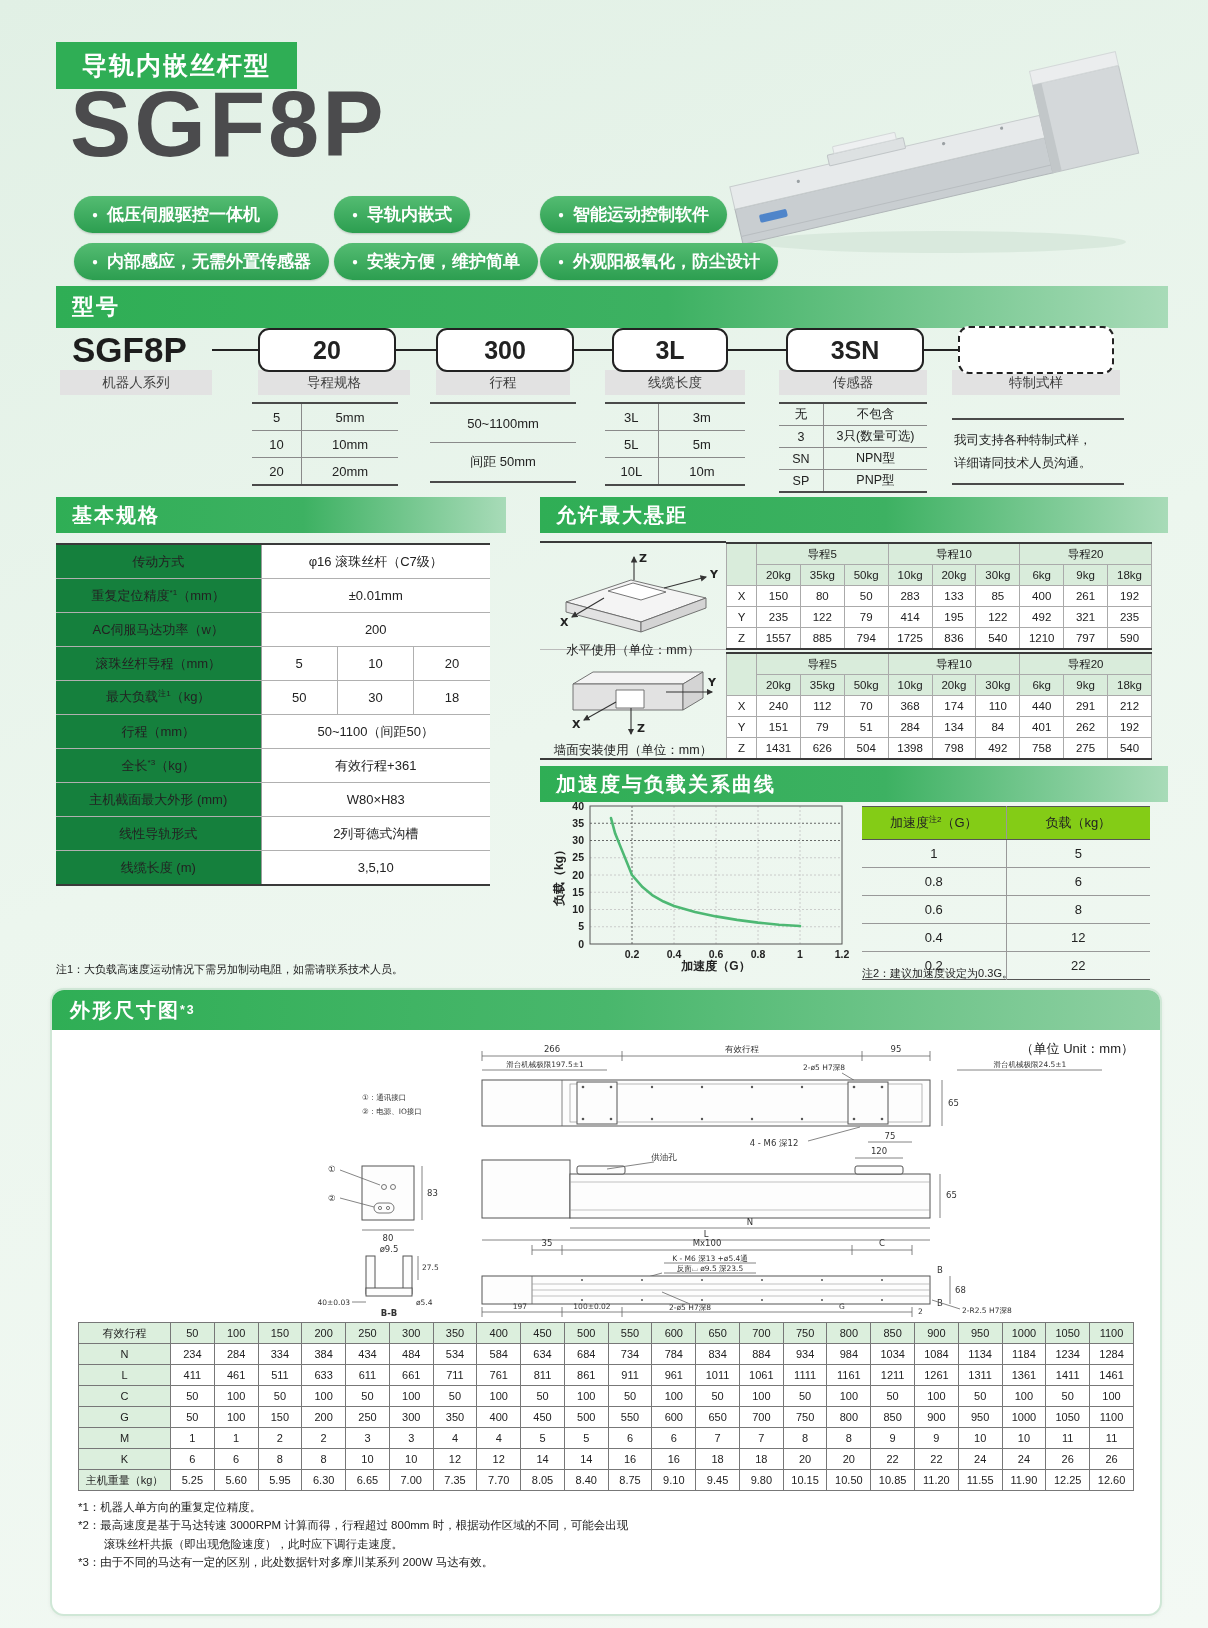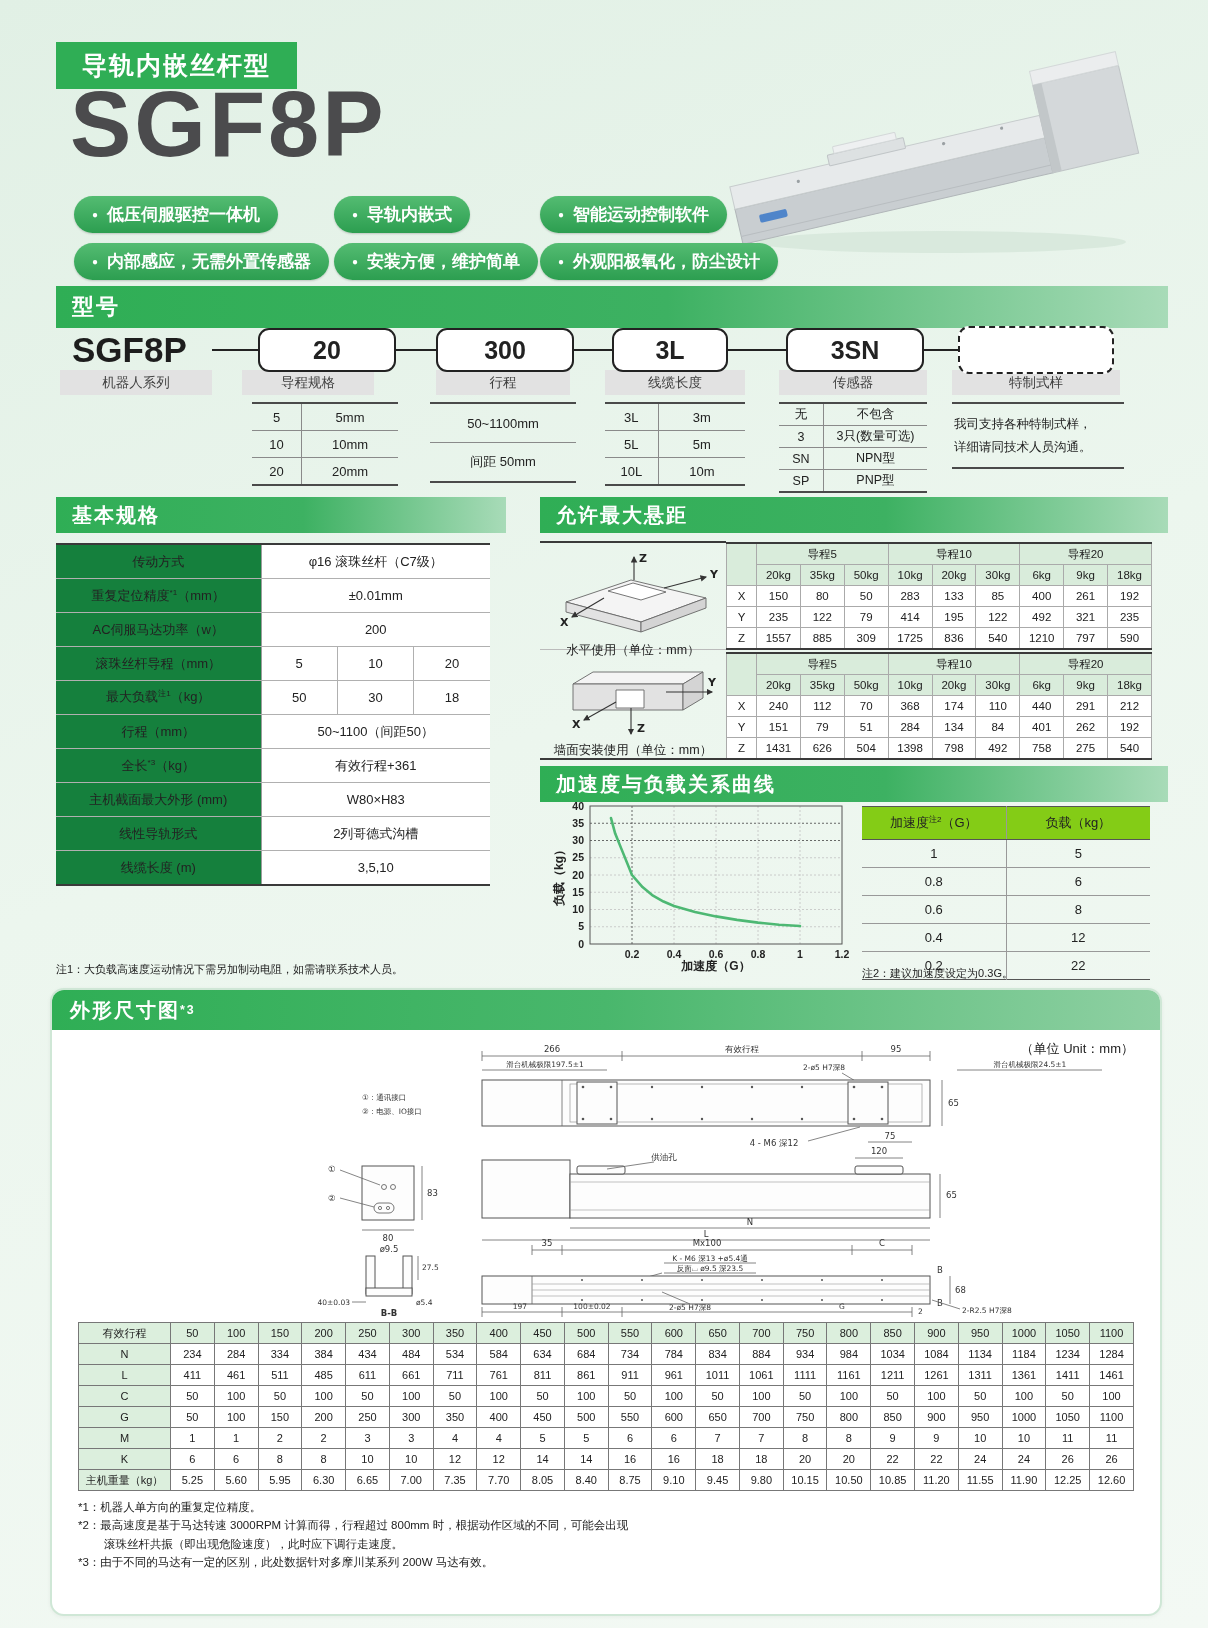--- a/index.html
+++ b/index.html
@@ -161,21 +161,21 @@
 
 <div class="mcode">SGF8P</div>
 <div class="model-line"></div>
 <div class="mbox" style="left:258px;width:134px">20</div>
 <div class="mbox" style="left:436px;width:134px">300</div>
 <div class="mbox" style="left:612px;width:112px">3L</div>
 <div class="mbox" style="left:786px;width:134px">3SN</div>
 <div class="mbox dashed" style="left:958px;width:152px"></div>
 
 <div class="mlabel" style="left:60px;width:152px">机器人系列</div>
-<div class="mlabel" style="left:242px;width:132px">导程规格</div>
+<div class="mlabel" style="left:258px;width:152px">导程规格</div>
 <div class="mlabel" style="left:436px;width:134px">行程</div>
 <div class="mlabel" style="left:605px;width:140px">线缆长度</div>
 <div class="mlabel" style="left:779px;width:148px">传感器</div>
 <div class="mlabel" style="left:952px;width:168px">特制式样</div>
 
 <table class="mini" style="left:252px;top:402px;width:146px">
     <colgroup>
       <col style="width:34%">
       <col>
     </colgroup>
@@ -241,21 +241,21 @@
       <tr>
         <td>SN</td>
         <td>NPN型</td>
       </tr>
       <tr>
         <td>SP</td>
         <td>PNP型</td>
       </tr>
     </tbody>
   </table>
-<div class="custom-note" style="left:952px;top:402px;width:168px">我司支持各种特制式样，
+<div class="custom-note" style="left:952px;top:418px;width:168px">我司支持各种特制式样，
 详细请同技术人员沟通。</div>
 
 <div class="bar" style="left:56px;top:497px;width:434px;height:36px;font-size:20px">
   <span>基本规格</span>
   </div>
 <table class="spec">
   <colgroup>
       <col style="width:205px">
       <col>
       <col>
@@ -385,21 +385,21 @@
         <td>195</td>
         <td>122</td>
         <td>492</td>
         <td>321</td>
         <td>235</td>
       </tr>
       <tr>
         <td>Z</td>
         <td>1557</td>
         <td>885</td>
-        <td>309</td>
+        <td>794</td>
         <td>1725</td>
         <td>836</td>
         <td>540</td>
         <td>1210</td>
         <td>797</td>
         <td>590</td>
       </tr>
     </tbody>
   </table>
 
@@ -768,21 +768,21 @@
           <td>1134</td>
           <td>1184</td>
           <td>1234</td>
           <td>1284</td>
         </tr>
         <tr>
           <td>L</td>
           <td>411</td>
           <td>461</td>
           <td>511</td>
-          <td>485</td>
+          <td>633</td>
           <td>611</td>
           <td>661</td>
           <td>711</td>
           <td>761</td>
           <td>811</td>
           <td>861</td>
           <td>911</td>
           <td>961</td>
           <td>1011</td>
           <td>1061</td>

